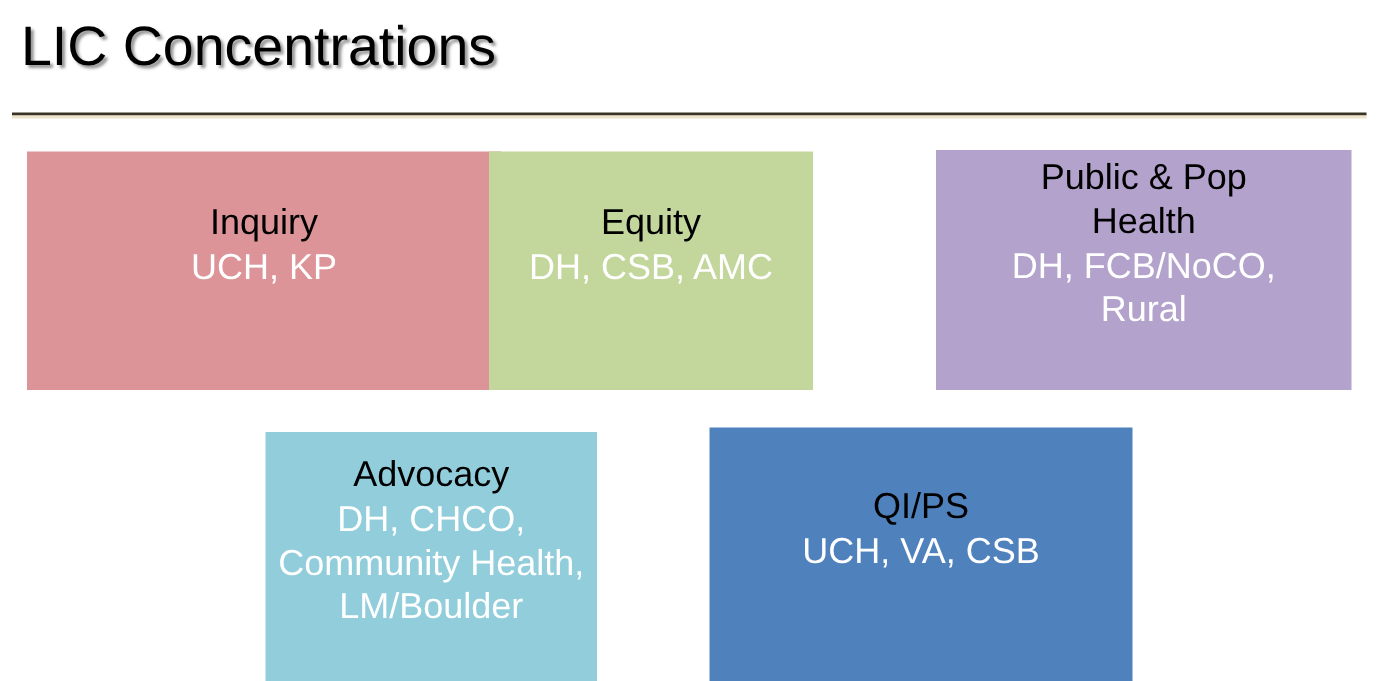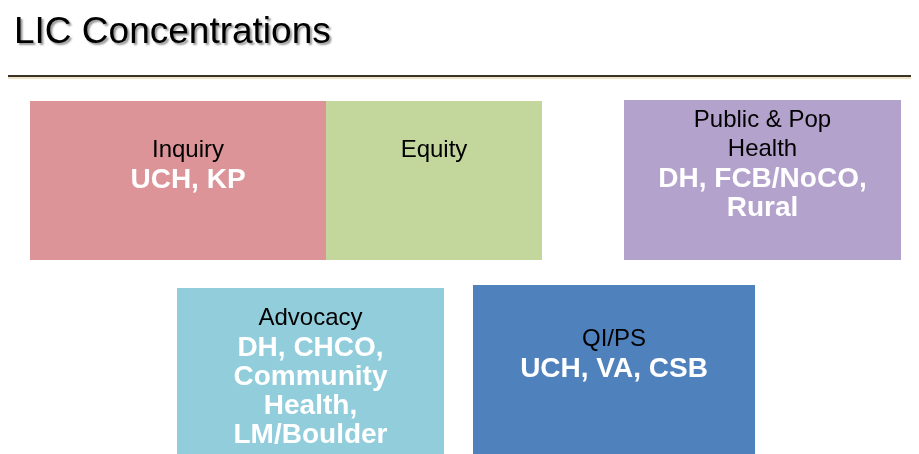--- a/index.html
+++ b/index.html
@@ -59,32 +59,32 @@
     text-align: center;
     padding-top: 14px;
   }
   .box-title {
     font-size: 24px;
     line-height: 29px;
     color: #000000;
     font-weight: 400;
   }
   .box-sites {
-    font-size: 28px;
+    font-size: 24px;
     line-height: 29px;
     color: #ffffff;
-    font-weight: 700;
+    font-weight: 400;
     margin-top: 1px;
   }
 
   
-  #box-inquiry        { left: 30px;  top: 101px; width: 316px; height: 159px; background: #dc9498; }
+  #box-inquiry        { left: 18px;  top: 101px; width: 316px; height: 159px; background: #dc9498; }
   #box-equity         { left: 326px; top: 101px; width: 216px; height: 159px; background: #c3d69b; }
   #box-public-health  { left: 624px; top: 100px; width: 277px; height: 160px; background: #b3a2cc; }
-  #box-advocacy       { left: 177px; top: 288px; width: 267px; height: 166px; background: #92cddc; }
+  #box-advocacy       { left: 177px; top: 288px; width: 221px; height: 166px; background: #92cddc; }
   #box-qips           { left: 473px; top: 285px; width: 282px; height: 169px; background: #4f81bd; }
 
   #box-public-health { padding-top: 4px; }
   #box-qips          { padding-top: 38px; }
   #box-advocacy      { padding-top: 14px; }
   #box-inquiry       { padding-top: 33px; }
   #box-equity        { padding-top: 33px; }
 </style>
 </head>
 <body>
@@ -94,20 +94,21 @@
 <div id="title-divider" style="background: rgb(59, 50, 38);"></div>
 <div id="title-divider-accent" style="background: rgb(236, 227, 200);"></div>
 
 <div class="concept-box" id="box-inquiry" style="background: rgb(220, 148, 152);">
   <div class="box-title" style="color: rgb(0, 0, 0);">Inquiry</div>
   <div class="box-sites" style="color: rgb(255, 255, 255);">UCH, KP</div>
 </div>
 
 <div class="concept-box" id="box-equity" style="background: rgb(195, 214, 155);">
   <div class="box-title" style="color: rgb(0, 0, 0);">Equity</div>
+  <div class="box-sites" style="color: rgb(255, 255, 255);">DH, CSB, AMC</div>
 </div>
 
 <div class="concept-box" id="box-public-health" style="background: rgb(179, 162, 204);">
   <div class="box-title" style="max-width: 190px; color: rgb(0, 0, 0);">Public &amp; Pop Health</div>
   <div class="box-sites" style="max-width: 240px; color: rgb(255, 255, 255);">DH, FCB/NoCO, Rural</div>
 </div>
 
 <div class="concept-box" id="box-advocacy" style="background: rgb(146, 205, 220);">
   <div class="box-title" style="color: rgb(0, 0, 0);">Advocacy</div>
   <div class="box-sites" style="max-width: 250px; color: rgb(255, 255, 255);">DH, CHCO, Community Health, LM/Boulder</div>

